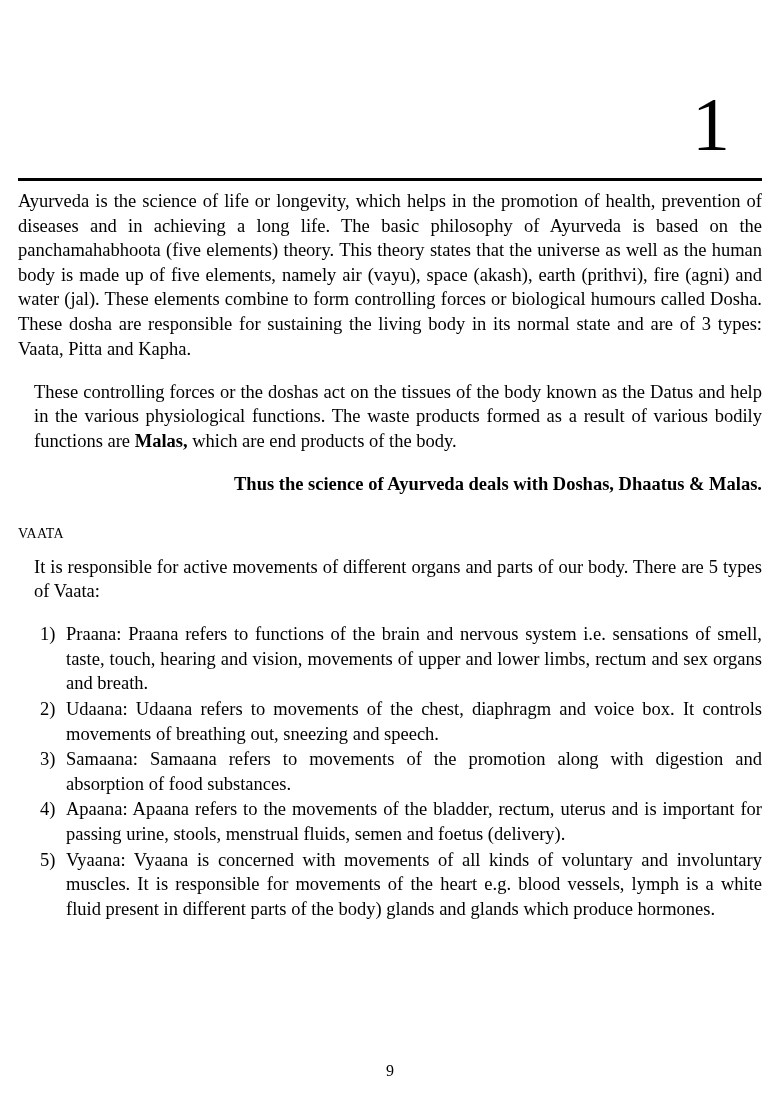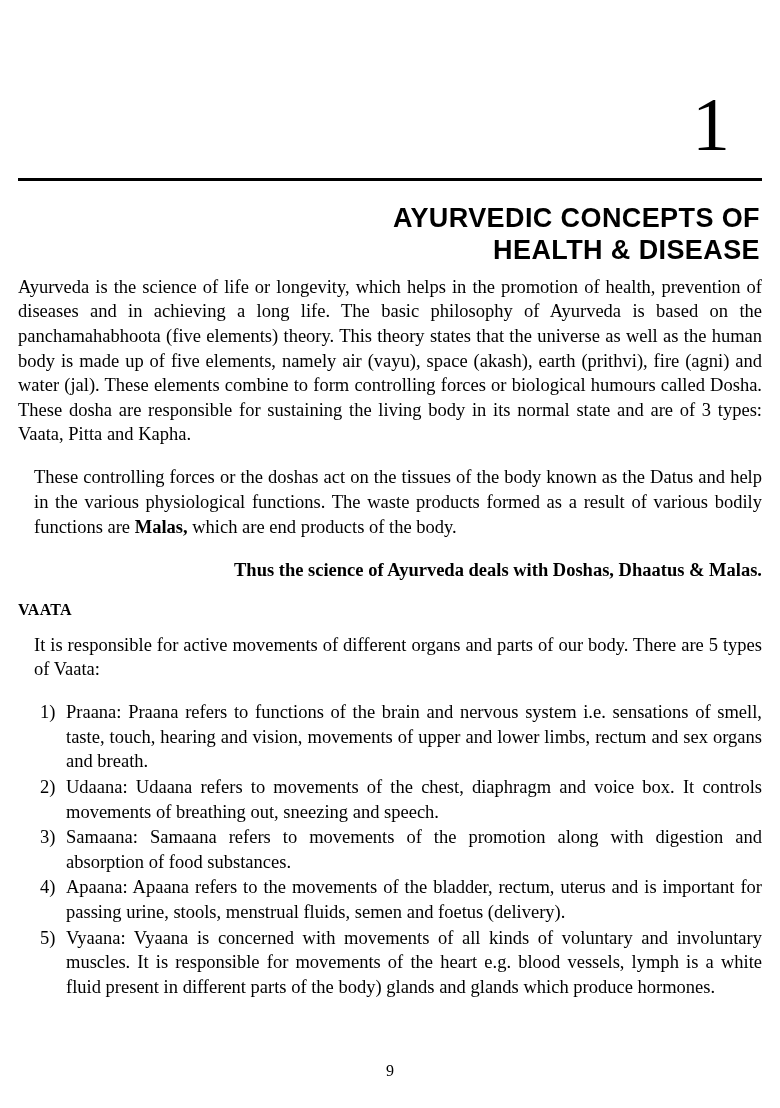--- a/index.html
+++ b/index.html
@@ -57,23 +57,23 @@
     hyphens: none;
   }
   .body-text.tight { margin-top: 13px; margin-left: 16px; }
   .body-text.bold {
     font-weight: bold;
     margin-top: 13px;
     text-align: right;
   }
   .strong { font-weight: bold; }
   .section-heading {
-    font-weight: bold;
-    font-size: 16px;
-    margin-top: 19px;
+    font-weight: normal;
+    font-size: 14px;
+    margin-top: 29px;
     letter-spacing: 0.3px;
   }
   .list {
     margin: 8px 0 0 0;
     padding: 0;
     list-style: none;
   }
   .list li {
     display: flex;
     align-items: flex-start;
@@ -101,24 +101,20 @@
 </style>
 </head>
 <body>
 
 <div class="page">
 
   <div class="chapter-number">1</div>
 
   <hr class="rule">
 
-  <div class="chapter-title">
-    <span class="line">AYURVEDIC CONCEPTS OF</span>
-    <span class="line">HEALTH &amp; DISEASE</span>
-  </div>
 
   <p class="body-text">Ayurveda is the science of life or longevity, which helps in the promotion of health, prevention of diseases and in achieving a long life. The basic philosophy of Ayurveda is based on the panchamahabhoota (five elements) theory. This theory states that the universe as well as the human body is made up of five elements, namely air (vayu), space (akash), earth (prithvi), fire (agni) and water (jal). These elements combine to form controlling forces or biological humours called Dosha. These dosha are responsible for sustaining the living body in its normal state and are of 3 types: Vaata, Pitta and Kapha.</p>
 
   <p class="body-text tight">
     <span>These controlling forces or the doshas act on the tissues of the body known as the Datus and help in the various physiological functions. The waste products formed as a result of various bodily functions are </span><span class="strong">Malas,</span><span> which are end products of the body.</span>
   </p>
 
   <p class="body-text bold">Thus the science of Ayurveda deals with Doshas, Dhaatus &amp; Malas.</p>
 
   <h2 class="section-heading">VAATA</h2>

